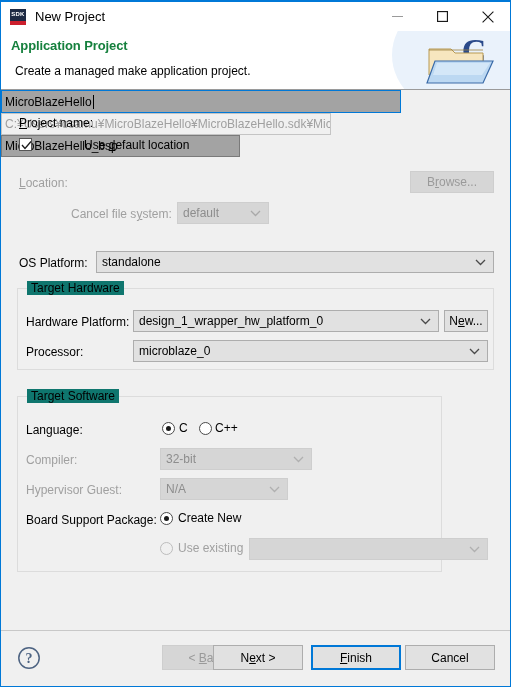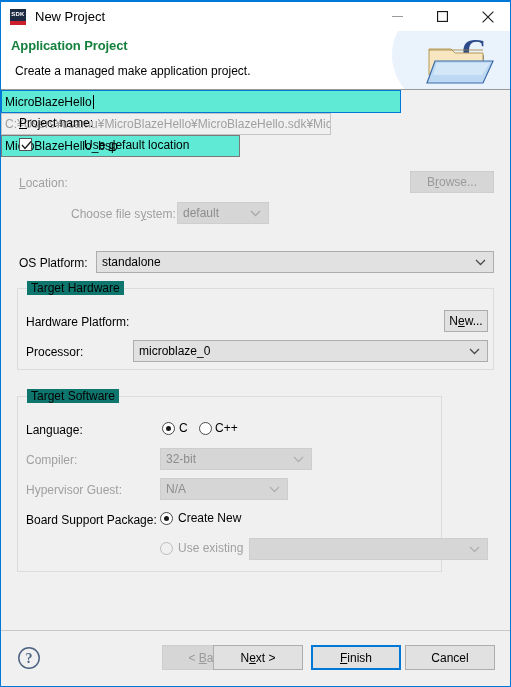--- a/index.html
+++ b/index.html
@@ -146,21 +146,21 @@
   .lbl {
     font-size: 12px;
     color: #000000;
     white-space: nowrap;
   }
   .lbl.dis { color: #a0a0a0; }
   .u { text-decoration: underline; text-underline-offset: 1px; }
 
   
   .tinput {
-    background: #5eead4;
+    background: #a3a3a3;
     border: 1px solid #7a7a7a;
     font-family: "Liberation Sans", sans-serif;
     font-size: 12px;
     color: #000;
     padding: 0 3px;
     display: flex;
     align-items: center;
     overflow: hidden;
     white-space: nowrap;
   }
@@ -363,21 +363,21 @@
       <span class="lbl dis"><span class="u">L</span><span>ocation:</span></span>
     </div>
     <div class="tinput dis" style="left:72px; top:81px; width:330px; height:22px;">
       <span>C:¥Users¥osamu¥MicroBlazeHello¥MicroBlazeHello.sdk¥Micr</span>
     </div>
     <div class="btn dis" style="position:absolute; left:409px; top:81px; width:84px; height:22px;">
       <span><span>B</span><span class="u">r</span><span>owse...</span></span>
     </div>
 
     <div class="row" style="left:70px; top:117px;">
-      <span class="lbl dis"><span>Choose file s</span><span class="u">y</span><span>stem:</span></span>
+      <span class="lbl dis"><span>Cancel file s</span><span class="u">y</span><span>stem:</span></span>
     </div>
     <div class="combo dis" style="position:absolute; left:176px; top:112px; width:92px; height:22px;">
       <span>default</span>
       <span class="chev">
         <svg width="11" height="7" viewBox="0 0 11 7">
             <path d="M1 1 L5.5 5.5 L10 1" stroke="#a9a9a9" stroke-width="1.3" fill="none"></path>
           </svg>
       </span>
     </div>
 
@@ -391,20 +391,28 @@
             <path d="M1 1 L5.5 5.5 L10 1" stroke="#4a4a4a" stroke-width="1.3" fill="none"></path>
           </svg>
       </span>
     </div>
 
     <div class="group" style="left:16px; top:198px; width:477px; height:82px;">
       <span class="group-title">Target Hardware</span>
     </div>
     <div class="row" style="left:25px; top:225px;">
       <span class="lbl">Hardware Platform:</span>
+    </div>
+    <div class="combo" style="position:absolute; left:132px; top:220px; width:306px; height:22px;">
+      <span>design_1_wrapper_hw_platform_0</span>
+      <span class="chev">
+        <svg width="11" height="7" viewBox="0 0 11 7">
+            <path d="M1 1 L5.5 5.5 L10 1" stroke="#4a4a4a" stroke-width="1.3" fill="none"></path>
+          </svg>
+      </span>
     </div>
     <div class="btn" style="position:absolute; left:443px; top:220px; width:44px; height:22px;">
       <span><span>N</span><span class="u">e</span><span>w...</span></span>
     </div>
 
     <div class="row" style="left:25px; top:255px;">
       <span class="lbl">Processor:</span>
     </div>
     <div class="combo" style="position:absolute; left:132px; top:250px; width:355px; height:22px;">
       <span>microblaze_0</span>

